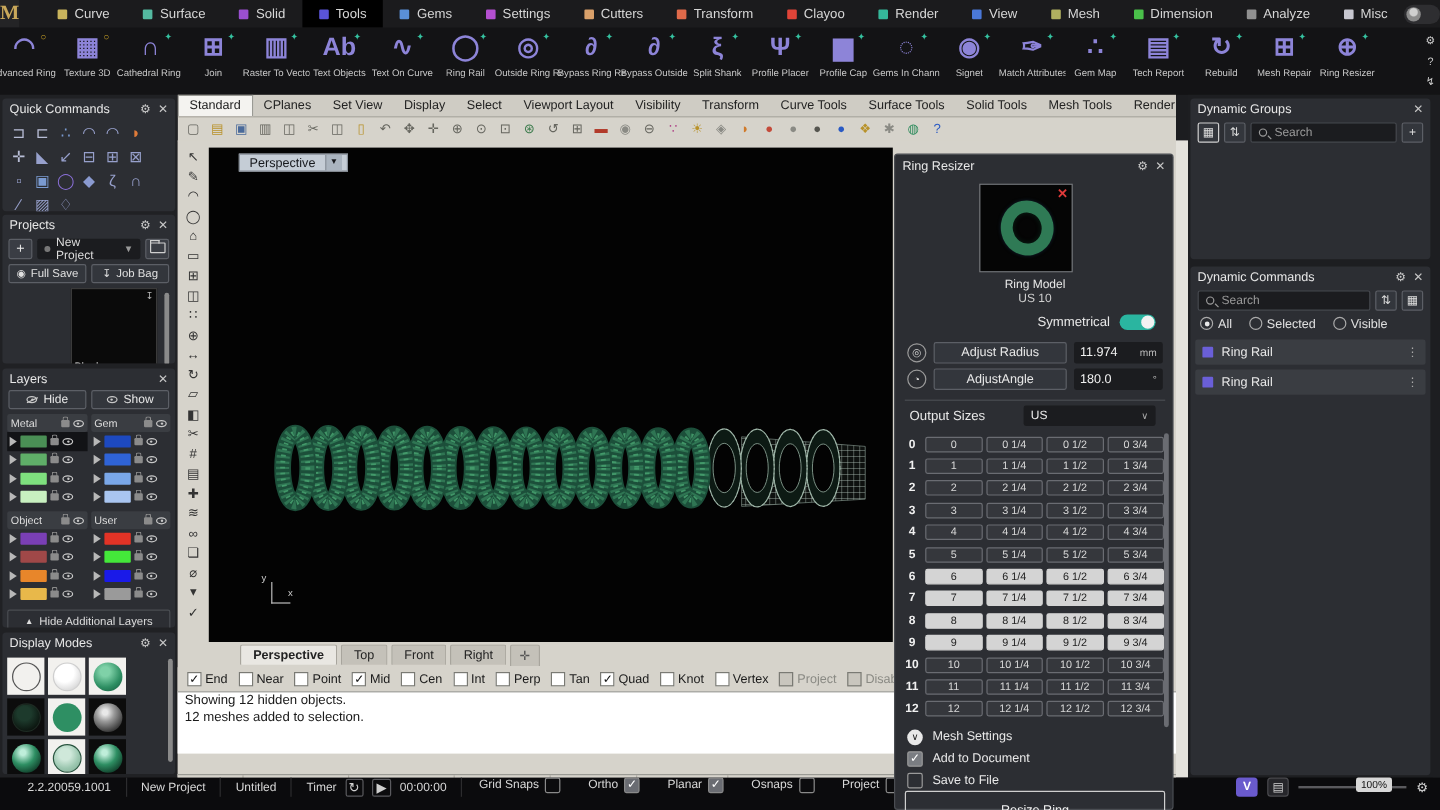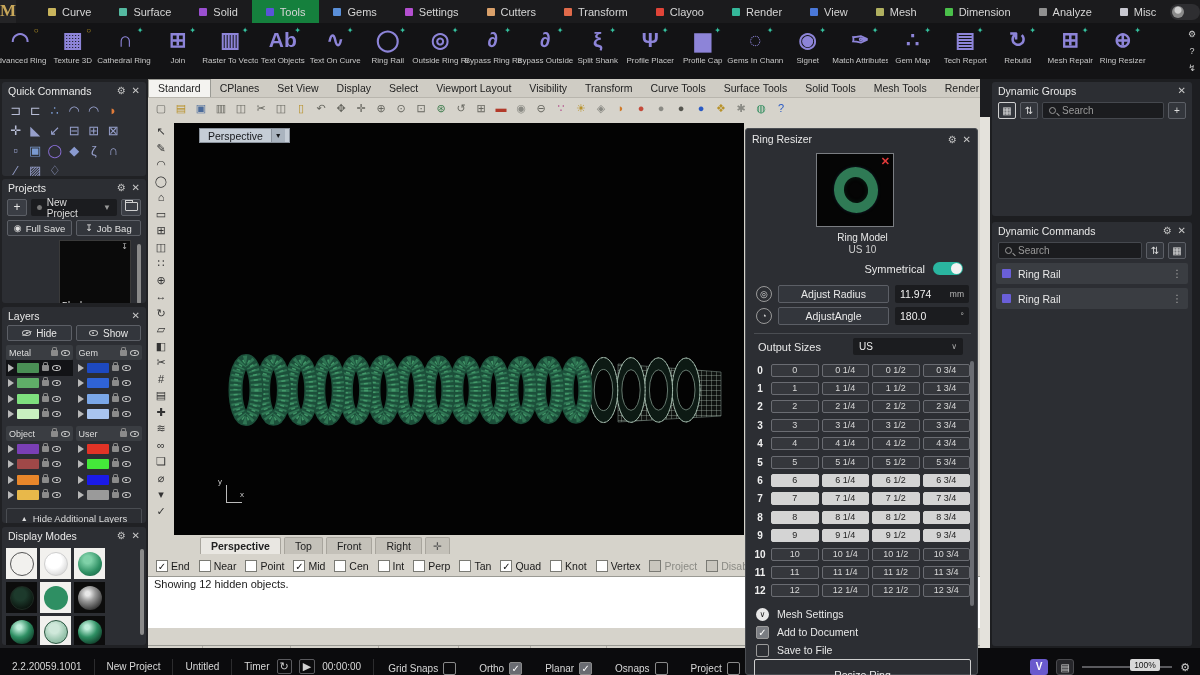--- a/index.html
+++ b/index.html
@@ -8,21 +8,21 @@
          font-family:"Liberation Sans", sans-serif; color:#ddd; background:#1c1d20;
          -webkit-font-smoothing:antialiased; }
 
   
   #titlebar { position:absolute; left:0; top:0; width:1200px; height:23px;
               background:#1b1b1d; display:flex; align-items:center; }
   #logo { width:40px; height:23px; background:#242426; color:#c9a85a; font-family:"Liberation Serif",serif;
           font-size:17px; font-weight:bold; text-align:center; line-height:22px; }
   #menus { display:flex; height:23px; margin-left:18px; }
   .menu-item { display:flex; align-items:center; gap:6px; padding:0 14px; font-size:11px; color:#d6d6d6; cursor:default; }
-  .menu-item.active { background:#15803d; }
+  .menu-item.active { background:#000000; }
   .menu-bullet { width:8px; height:8px; border-radius:1px; }
   #tb-right { margin-left:auto; display:flex; align-items:center; gap:10px; padding-right:8px; }
   .avatar { width:30px; height:16px; background:#2e2e31; border-radius:8px; position:relative; }
   .avatar::before { content:""; position:absolute; left:2px; top:2px; width:12px; height:12px; border-radius:50%;
                     background:radial-gradient(circle at 50% 35%, #cfcfcf 0 3px, #8b8b8b 4px); }
   .icon-mag { width:7px; height:7px; border:1px solid #9a9a9a; border-radius:50%; position:relative; display:inline-block; }
   .icon-mag::after { content:""; position:absolute; left:6px; top:6px; width:4px; height:1px; background:#9a9a9a; transform:rotate(45deg); }
 
   
   #maintoolbar { position:absolute; left:0; top:23px; width:1200px; height:56px; background:#131315;
@@ -200,21 +200,21 @@
   .radio { width:11px; height:11px; border:1px solid #aaa; border-radius:50%; position:relative; display:inline-block; vertical-align:-2px; margin-right:4px; }
   .radio.on::after { content:""; position:absolute; left:2.5px; top:2.5px; width:4px; height:4px; border-radius:50%; background:#e8e8e8; }
   .dyn-item { margin:4px 4px 0; height:21px; background:#3a3d42; border-radius:2px; display:flex; align-items:center;
               gap:7px; padding:0 6px; font-size:10.5px; color:#e8e8e8; }
   .dyn-sw { width:9px; height:9px; background:#6a5fd8; border-radius:1px; }
   .dyn-dots { margin-left:auto; color:#aaa; font-size:10px; }
   #rd-scroll { position:absolute; left:1194px; top:117px; width:6px; height:531px; background:#2a2b2e; }
 
   
   #bottombar { position:absolute; left:0; top:648px; width:1200px; height:27px; background:#0b0b0d;
-               display:flex; align-items:flex-end; font-size:10px; color:#d8d8d8; z-index:10; }
+               display:flex; align-items:flex-start; font-size:10px; color:#d8d8d8; z-index:10;padding-left:11px; }
   .bb-cell { padding:0 12px; border-right:1px solid #2c2c2e; height:60%; display:flex; align-items:center; gap:7px; white-space:nowrap; }
   .bb-cell:last-of-type { border-right:none; }
   .bbtog { display:flex; align-items:center; gap:5px; margin-right:23px; }
   .cb3 { width:13px; height:13px; border:1px solid #8a8a8a; border-radius:2px; font-size:10px; line-height:12px;
          text-align:center; color:#fff; background:transparent; }
   .cb3.checked { background:#6a6c72; }
   #bb-right { margin-left:auto; display:flex; align-items:center; gap:8px; padding-right:10px; }
   .bb-ic { width:18px; height:16px; border-radius:3px; text-align:center; line-height:16px; font-size:10px; }
   .bb-ic.purple { background:#6a5acd; color:#fff; font-weight:bold; }
   .bb-ic.dark { background:#26262a; border:1px solid #4a4a4e; color:#cfcfcf; }
@@ -919,20 +919,21 @@
           <span class="cb dis"></span>
           <span>Project</span>
         </label>
         <label class="osnap disabled">
           <span class="cb dis"></span>
           <span>Disable</span>
         </label>
       </div>
     <div id="cmdarea">
         <div>Showing 12 hidden objects.</div>
+        <div>12 meshes added to selection.</div>
       </div>
     <div id="statusbar">
         <div class="st-cell">CPlane</div>
         <div class="st-cell" style="min-width: 88px;">x -40.293</div>
         <div class="st-cell" style="min-width: 88px;">y -4.873</div>
         <div class="st-cell" style="min-width: 80px;">z 0</div>
         <div class="st-cell">Millimeters</div>
         <div class="st-cell">
           <span class="mat-sw" style="background: rgb(46, 125, 84);"></span>
           <span>Metal 01</span>
@@ -974,20 +975,25 @@
         <span class="hic">✕</span>
       </div>
       <div style="display:flex; gap:4px; padding:3px 6px 0; align-items:center;">
         <div class="search-dark">
           <span class="icon-mag"></span>
           <span>Search</span>
         </div>
         <div class="ric">⇅</div>
         <div class="ric">▦</div>
       </div>
+      <div class="radio-row" id="dyn-filters">
+          <label><span class="radio on"></span><span>All</span></label>
+          <label><span class="radio"></span><span>Selected</span></label>
+          <label><span class="radio"></span><span>Visible</span></label>
+        </div>
       <div id="dyn-items">
           <div class="dyn-item">
             <span class="dyn-sw" style="background: rgb(106, 95, 216);"></span>
             <span>Ring Rail</span>
             <span class="dyn-dots">⋮</span>
           </div>
           <div class="dyn-item">
             <span class="dyn-sw" style="background: rgb(106, 95, 216);"></span>
             <span>Ring Rail</span>
             <span class="dyn-dots">⋮</span>

